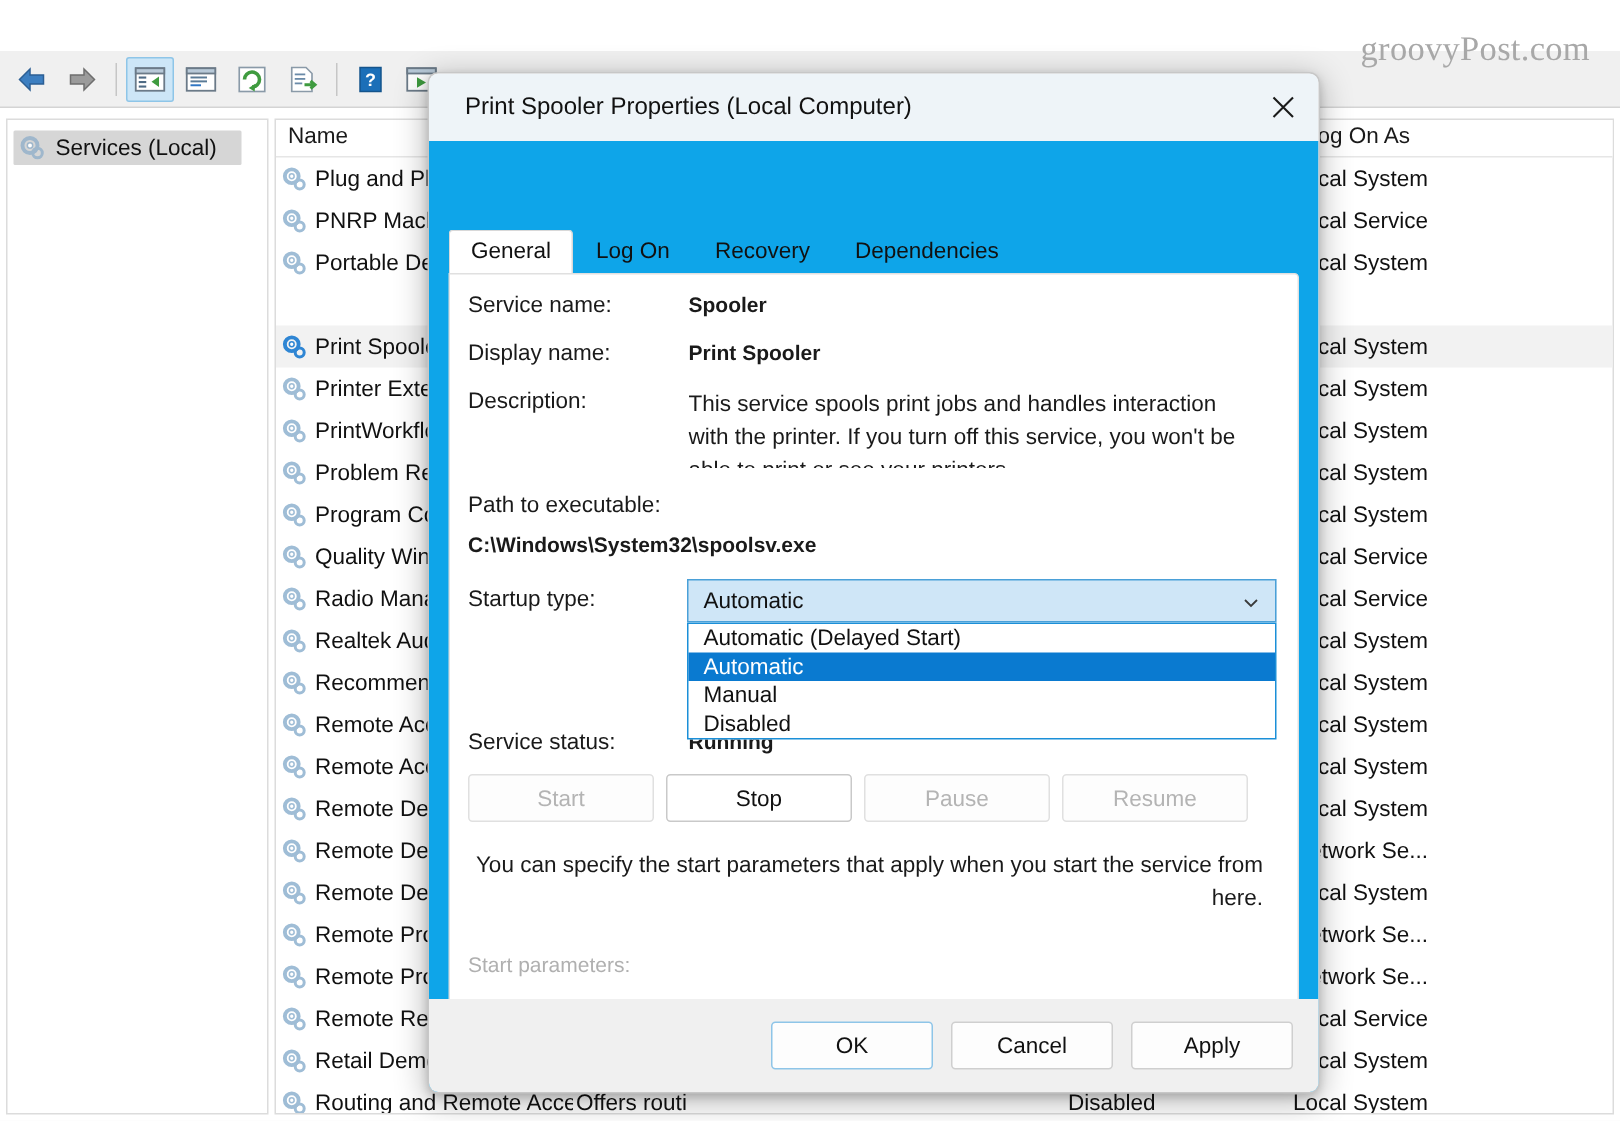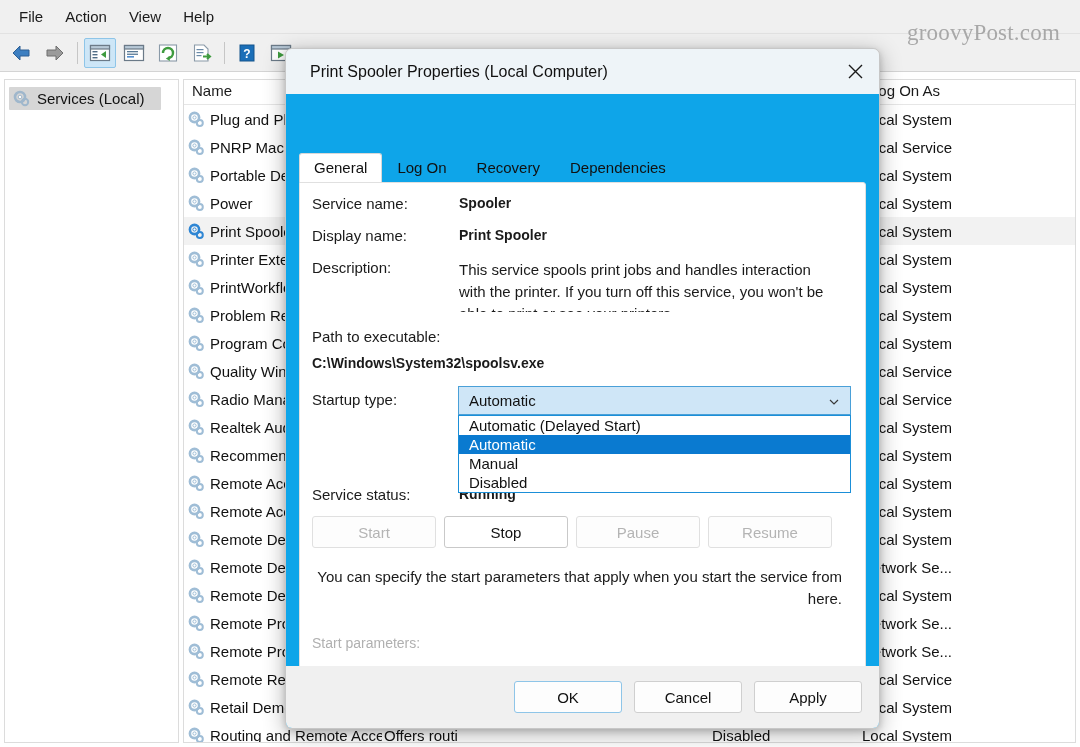--- a/index.html
+++ b/index.html
@@ -348,26 +348,20 @@
     left: 545px; top: 418px;
     z-index: 40;
     pointer-events: none;
   }
 </style>
 </head>
 <body>
 
 <div id="app">
 
-  <div class="menubar">
-    <div class="menu-item">File</div>
-    <div class="menu-item">Action</div>
-    <div class="menu-item">View</div>
-    <div class="menu-item">Help</div>
-  </div>
 
   <div class="watermark">groovyPost.com</div>
 
   <div class="toolbar">
     <div class="tb-btn">
       <svg width="22" height="20" viewBox="0 0 22 20">
         <path d="M10 3 L3 10 L10 17 L10 13 L19 13 L19 7 L10 7 Z" fill="#3d7fc1" stroke="#2c5f94" stroke-width="1"></path>
       </svg>
     </div>
     <div class="tb-btn">
@@ -485,28 +479,20 @@
                 <circle cx="11.8" cy="12" r="3" fill="none" stroke="#9fbdd6" stroke-width="2"></circle>
               </svg>
               <span class="svc-name-text">Portable Device Enumerat...</span>
             </div>
             <div class="svc-desc"></div>
             <div class="svc-status"></div>
             <div class="svc-startup"></div>
             <div class="svc-logon">Local System</div>
           </div>
           <div class="svc-row" style="top: 84px;">
-            <div class="svc-name">
-              <svg class="gear" viewBox="0 0 17 17">
-                <circle cx="6.5" cy="6.5" r="4.6" fill="none" stroke="#9fbdd6" stroke-width="2.6"></circle>
-                <circle cx="6.5" cy="6.5" r="1.6" fill="#ffffff" stroke="#9fbdd6" stroke-width="1"></circle>
-                <circle cx="11.8" cy="12" r="3" fill="none" stroke="#9fbdd6" stroke-width="2"></circle>
-              </svg>
-              <span class="svc-name-text">Power</span>
-            </div>
             <div class="svc-desc"></div>
             <div class="svc-status"></div>
             <div class="svc-startup"></div>
             <div class="svc-logon">Local System</div>
           </div>
           <div class="svc-row selected" style="top: 112px;">
             <div class="svc-name">
               <svg class="gear" viewBox="0 0 17 17">
                 <circle cx="6.5" cy="6.5" r="4.6" fill="none" stroke="#2f86d4" stroke-width="2.6"></circle>
                 <circle cx="6.5" cy="6.5" r="1.6" fill="#ffffff" stroke="#2f86d4" stroke-width="1"></circle>

